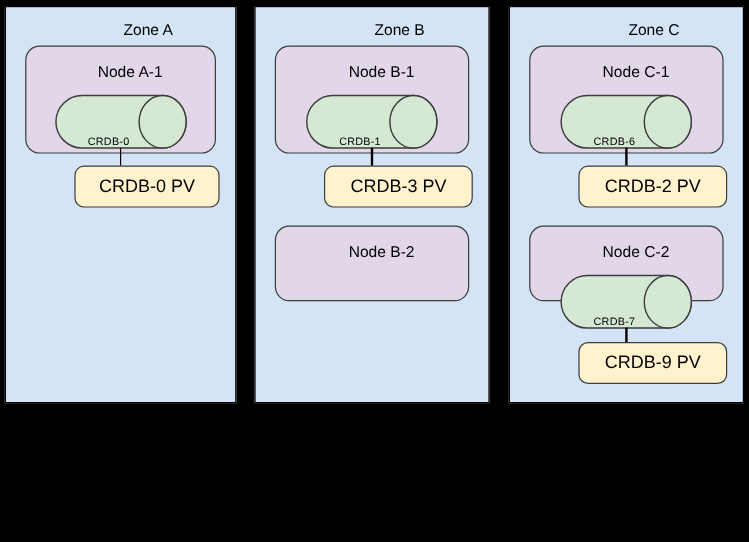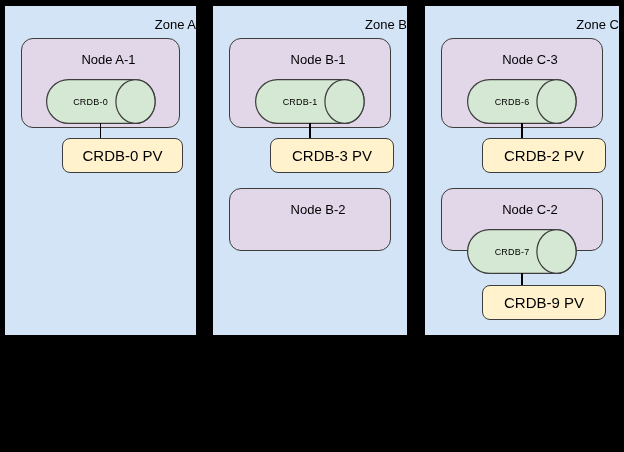--- a/index.html
+++ b/index.html
@@ -18,21 +18,21 @@
     background:var(--zone-fill,#d2e4f5);
     border:1px solid #000;
     box-sizing:border-box;
   }
   .zone-a{left:4px;width:193px}
   .zone-b{left:212px;width:196px}
   .zone-c{left:424px;width:196px}
 
   .zone-label{
     position:absolute;top:11px;left:0;right:0;
-    text-align:right;font-size:13px;line-height:15px;margin-left:46px;
+    text-align:center;font-size:13px;line-height:15px;margin-left:46px;
   }
 
   .node{
     position:absolute;left:16px;right:16px;
     background:var(--node-fill,#e2d6e9);
     border:1px solid #3d3d3d;
     border-radius:12px;
     box-sizing:border-box;
   }
   .node-row1{top:32px;height:90px}
@@ -42,21 +42,21 @@
     text-align:center;font-size:13px;line-height:15px;
   }
 
   .cylinder{
     position:absolute;top:40px;left:50%;
     transform:translateX(-50%);
     width:110px;height:45px;
   }
   .cylinder svg{position:absolute;left:0;top:0;width:110px;height:45px;overflow:visible}
   .cyl-label{
-    position:absolute;left:0;top:0;width:90px;height:45px;
+    position:absolute;left:0;top:16px;width:90px;height:45px;
     display:flex;align-items:center;justify-content:center;
     font-size:9px;letter-spacing:.2px;
   }
 
   .connector{
     position:absolute;left:calc(50% - 1px);width:1.5px;
     background:#000;
   }
   .connector-row1{top:117px;height:15px}
   .connector-row2{top:267px;height:12px}
@@ -122,21 +122,21 @@
 
     <div class="node node-row2">
       <div class="node-label">Node B-2</div>
     </div>
   </div>
 
   <div class="zone zone-c">
     <div class="zone-label">Zone C</div>
 
     <div class="node node-row1">
-      <div class="node-label">Node C-3</div>
+      <div class="node-label">Node C-1</div>
       <div class="cylinder">
         <svg viewBox="0 0 110 45" preserveAspectRatio="none">
           <path d="M 22.5 0.6 L 89.5 0.6 A 19.6 21.9 0 0 1 89.5 44.4 L 22.5 44.4 A 21.9 21.9 0 0 1 22.5 0.6 Z" fill="var(--cylinder-fill,#d5e8d3)" stroke="#3d3d3d" stroke-width="1.2"></path>
           <ellipse cx="89.5" cy="22.5" rx="19.6" ry="21.9" fill="var(--cylinder-fill,#d5e8d3)" stroke="#3d3d3d" stroke-width="1.2"></ellipse>
         </svg>
         <div class="cyl-label">CRDB-6</div>
       </div>
     </div>
 
     <div class="connector connector-row1"></div>

